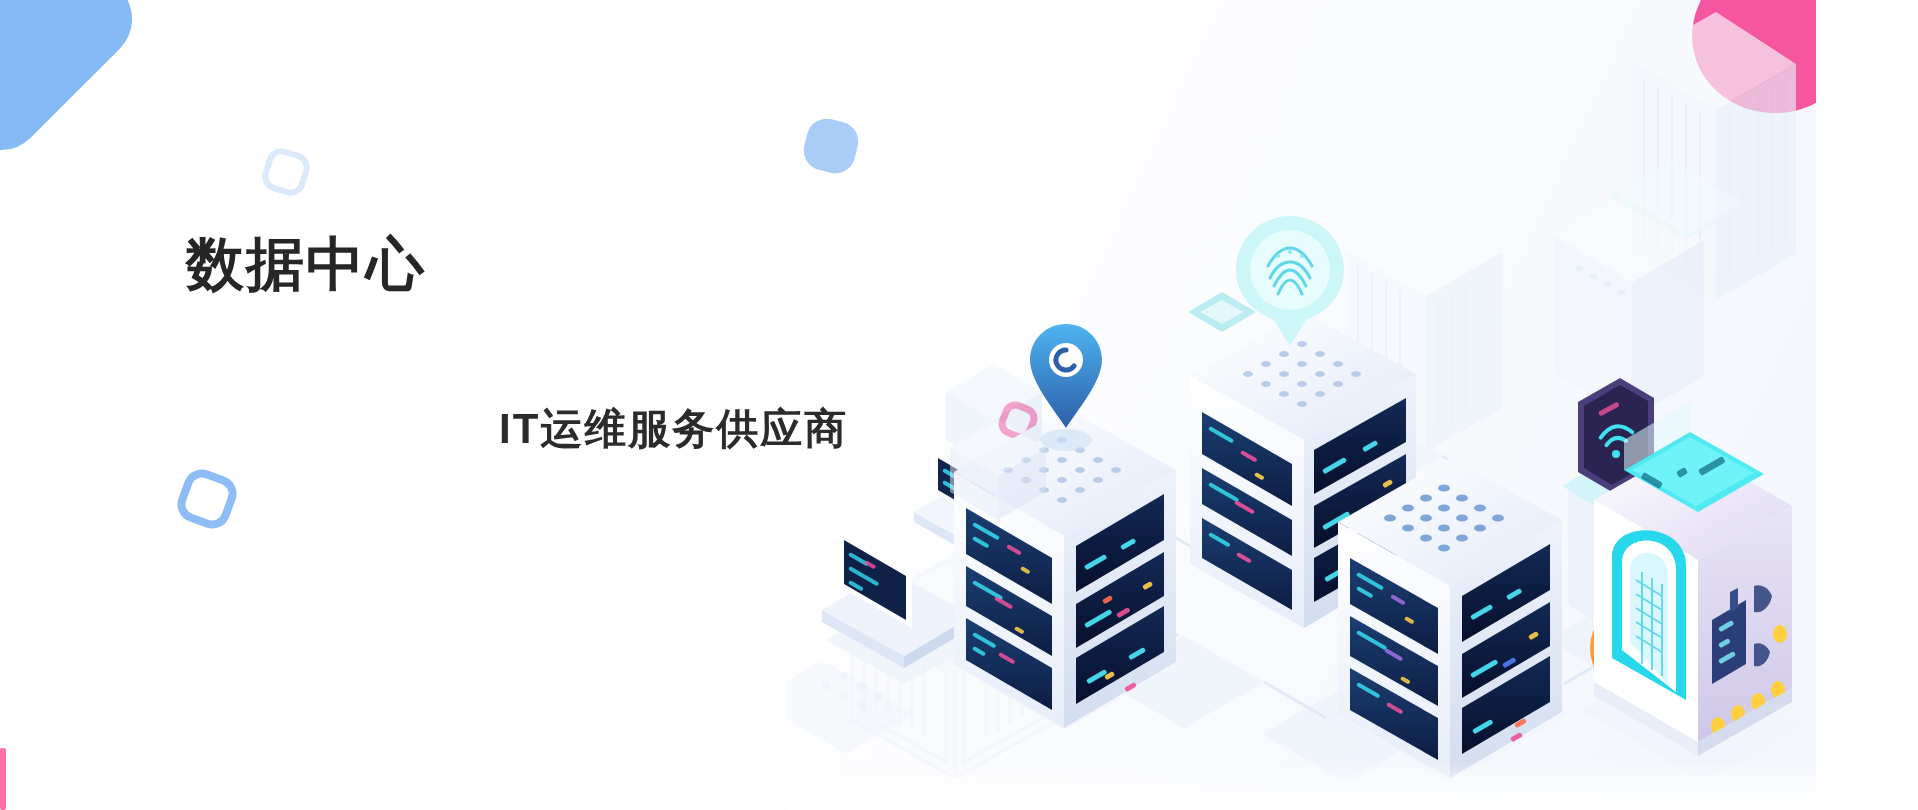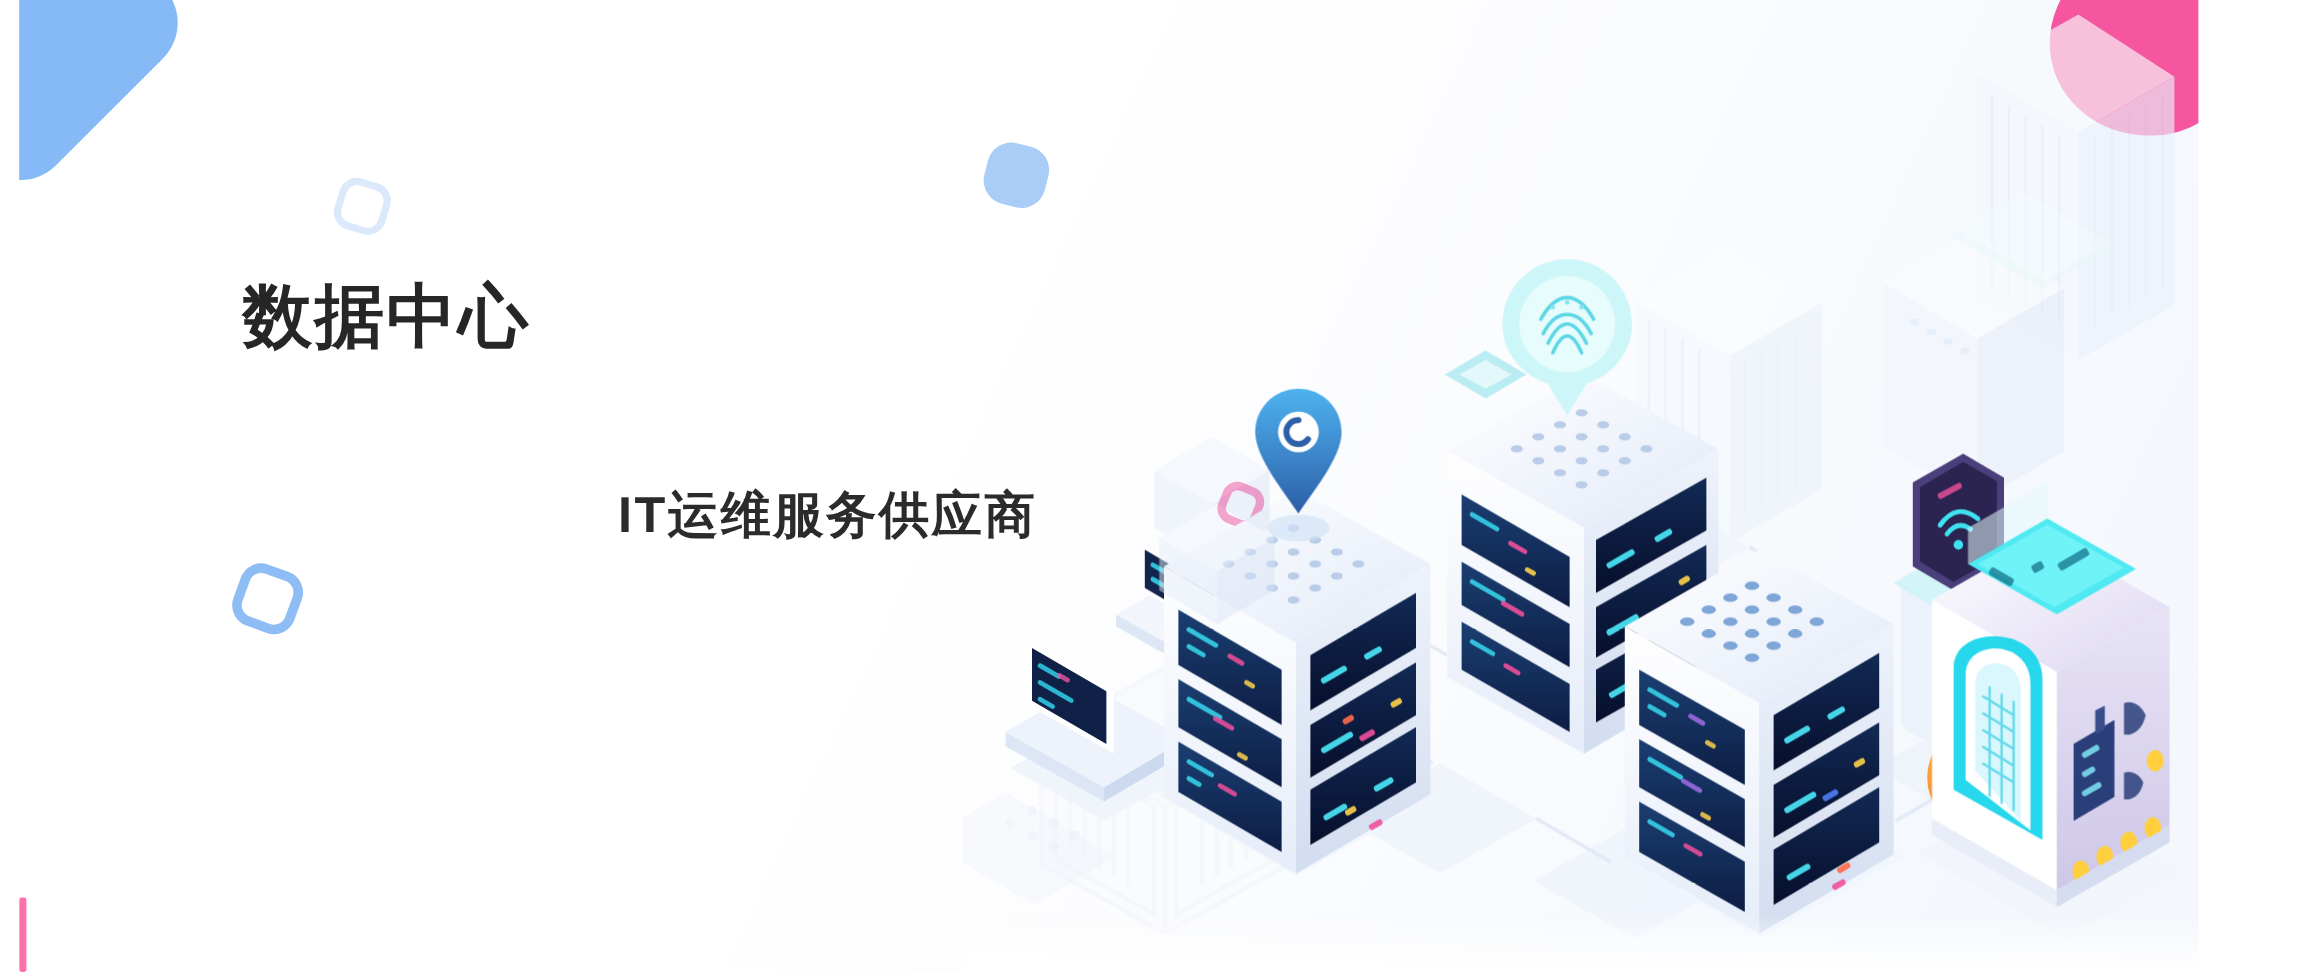--- a/index.html
+++ b/index.html
@@ -4,21 +4,21 @@
 <title>Banner</title>
 <style>
   *{margin:0;padding:0;box-sizing:border-box;}
   html,body{width:1918px;height:810px;overflow:hidden;}
   body{
     font-family:"Liberation Sans","DejaVu Sans",sans-serif;
     background:#ffffff;
     position:relative;
   }
   #banner{
-    position:absolute;left:16px;top:0;width:1816px;height:810px;
+    position:absolute;left:0;top:0;width:1816px;height:810px;
     background:linear-gradient(115deg,#ffffff 0%,#ffffff 42%,#fbfcfe 62%,#f6f9fd 80%,#f3f7fc 100%);
     overflow:hidden;
     padding-left:48px;
   }
 
   
   .corner-blue{
     position:absolute;
     left:-104px;top:-86px;
     width:210px;height:210px;

